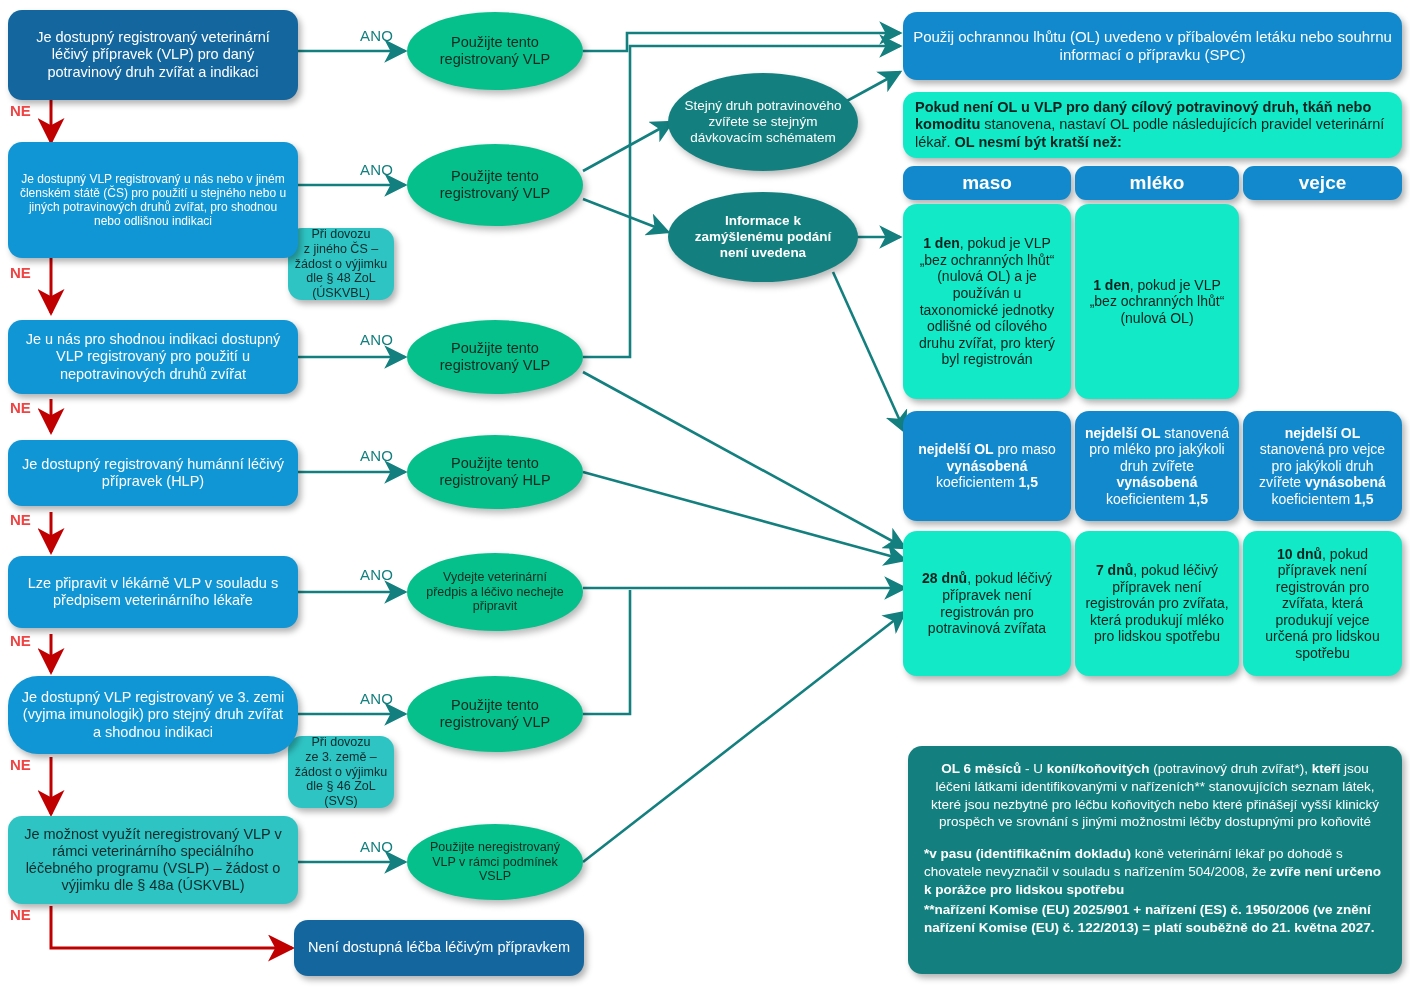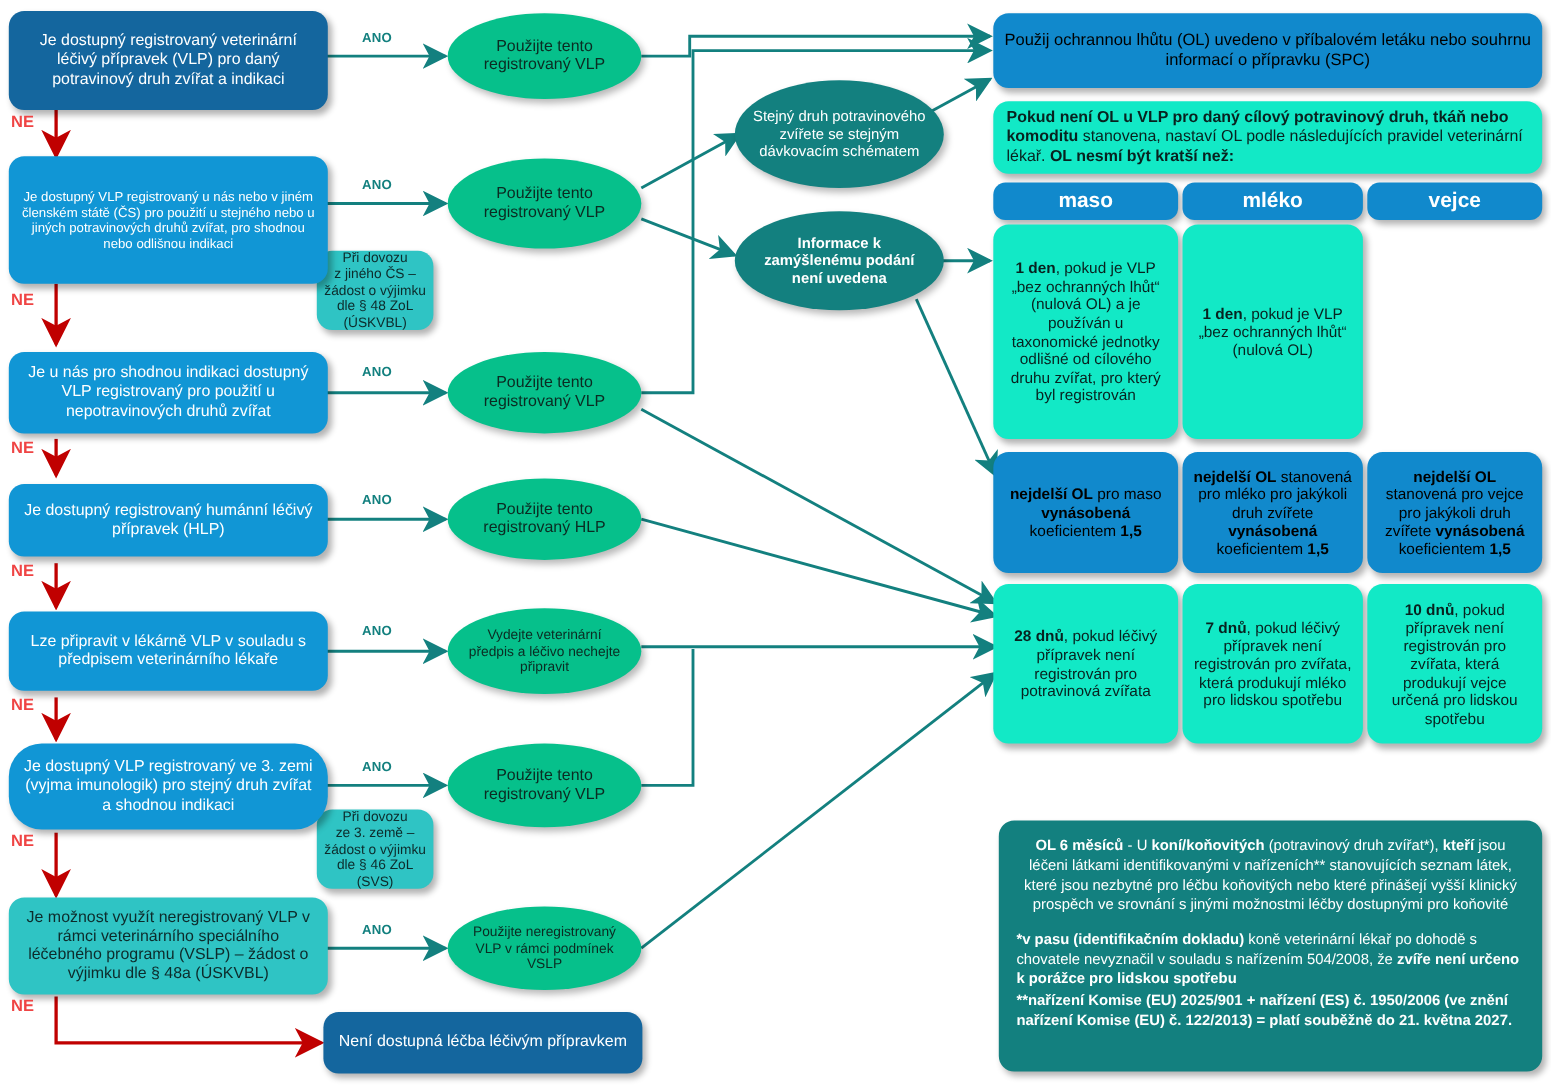--- a/index.html
+++ b/index.html
@@ -38,34 +38,35 @@
   }
   .rbox.sm{border-radius:11px;}
   .ell{
     border-radius:50%;
     box-shadow:3px 4px 7px rgba(0,0,0,0.28);
     padding:4px 14px;
   }
   
   .c-darkblue{background:#14669E;color:#ffffff;}
   .c-blue{background:#1196D5;color:#ffffff;}
-  .c-blue2{background:#1189CC;color:#000000;}
+  .c-blue2{background:#1189CC;color:#ffffff;}
   .c-teal{background:#2FC4C4;color:#0d2b2b;}
   .c-teal-dark{background:#13807F;color:#ffffff;}
   .c-green{background:#06C08B;color:#0b2b22;}
   .c-cyan{background:#12E9C6;color:#08221f;}
   .c-hdr{background:#1189CC;color:#ffffff;}
 
   .lbl-ano{
     position:absolute;
     color:#13807F;
-    font-weight:bold;
-    font-size:12px;
+    font-weight:normal;
+    font-size:15px;
     z-index:4;
     letter-spacing:.2px;
+    margin-left:31px;
   }
   .lbl-ne{
     position:absolute;
     color:#ef4444;
     font-weight:bold;
     font-size:15px;
     z-index:4;
   }
   .t-left{text-align:left;justify-content:flex-start;}
   b{font-weight:bold;}

